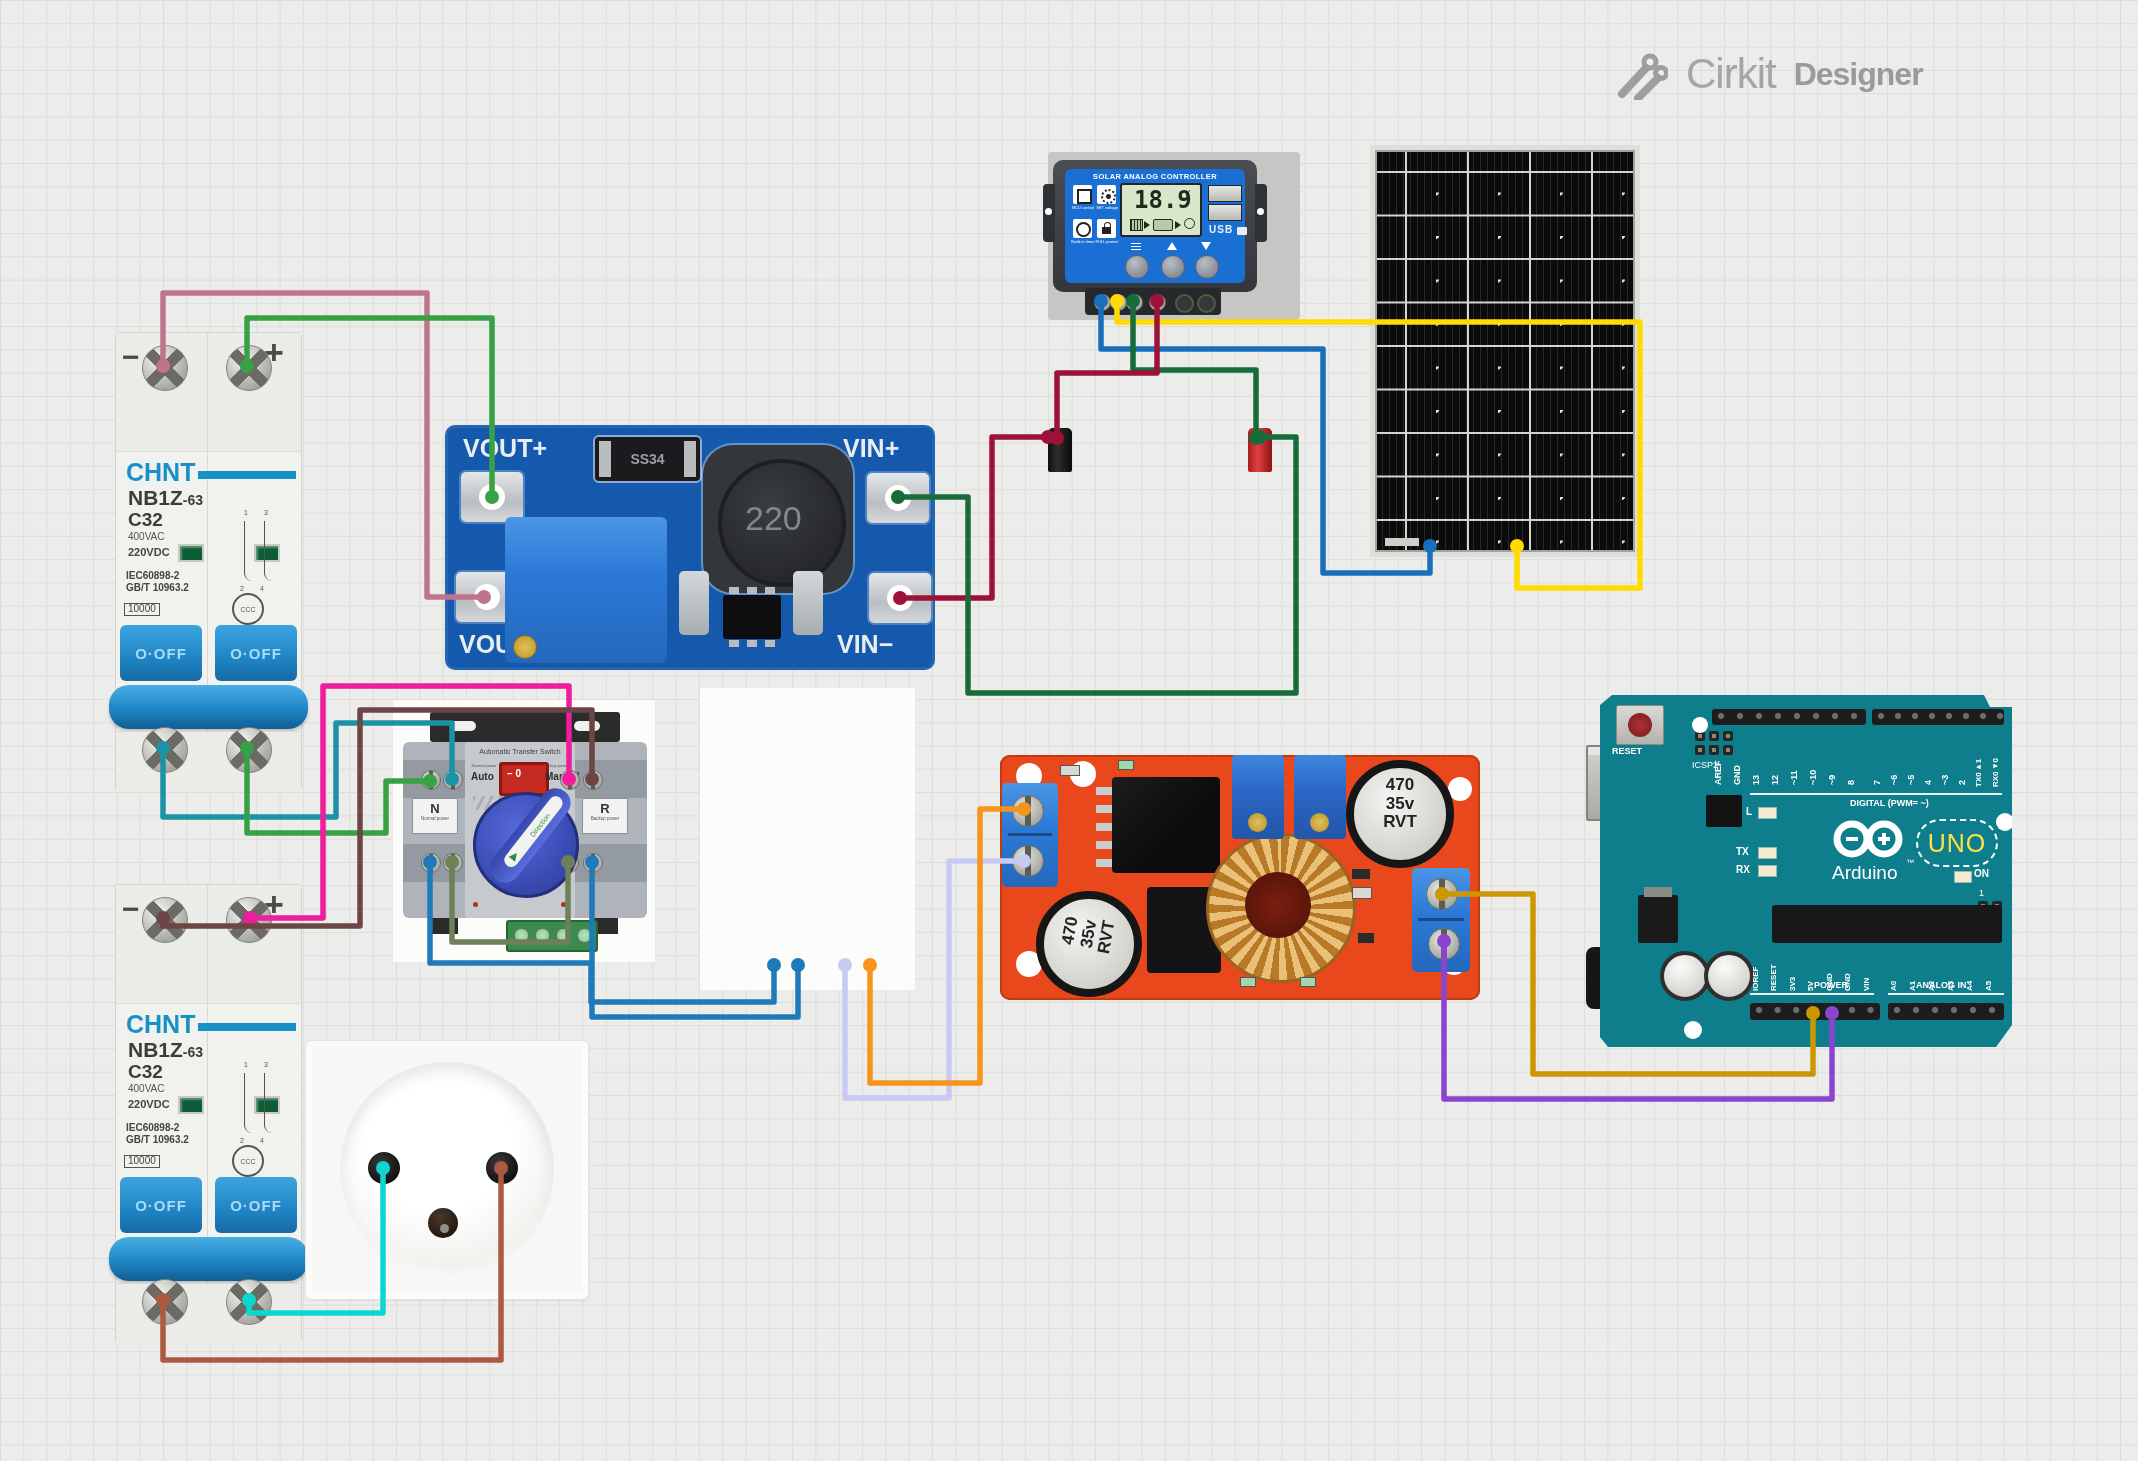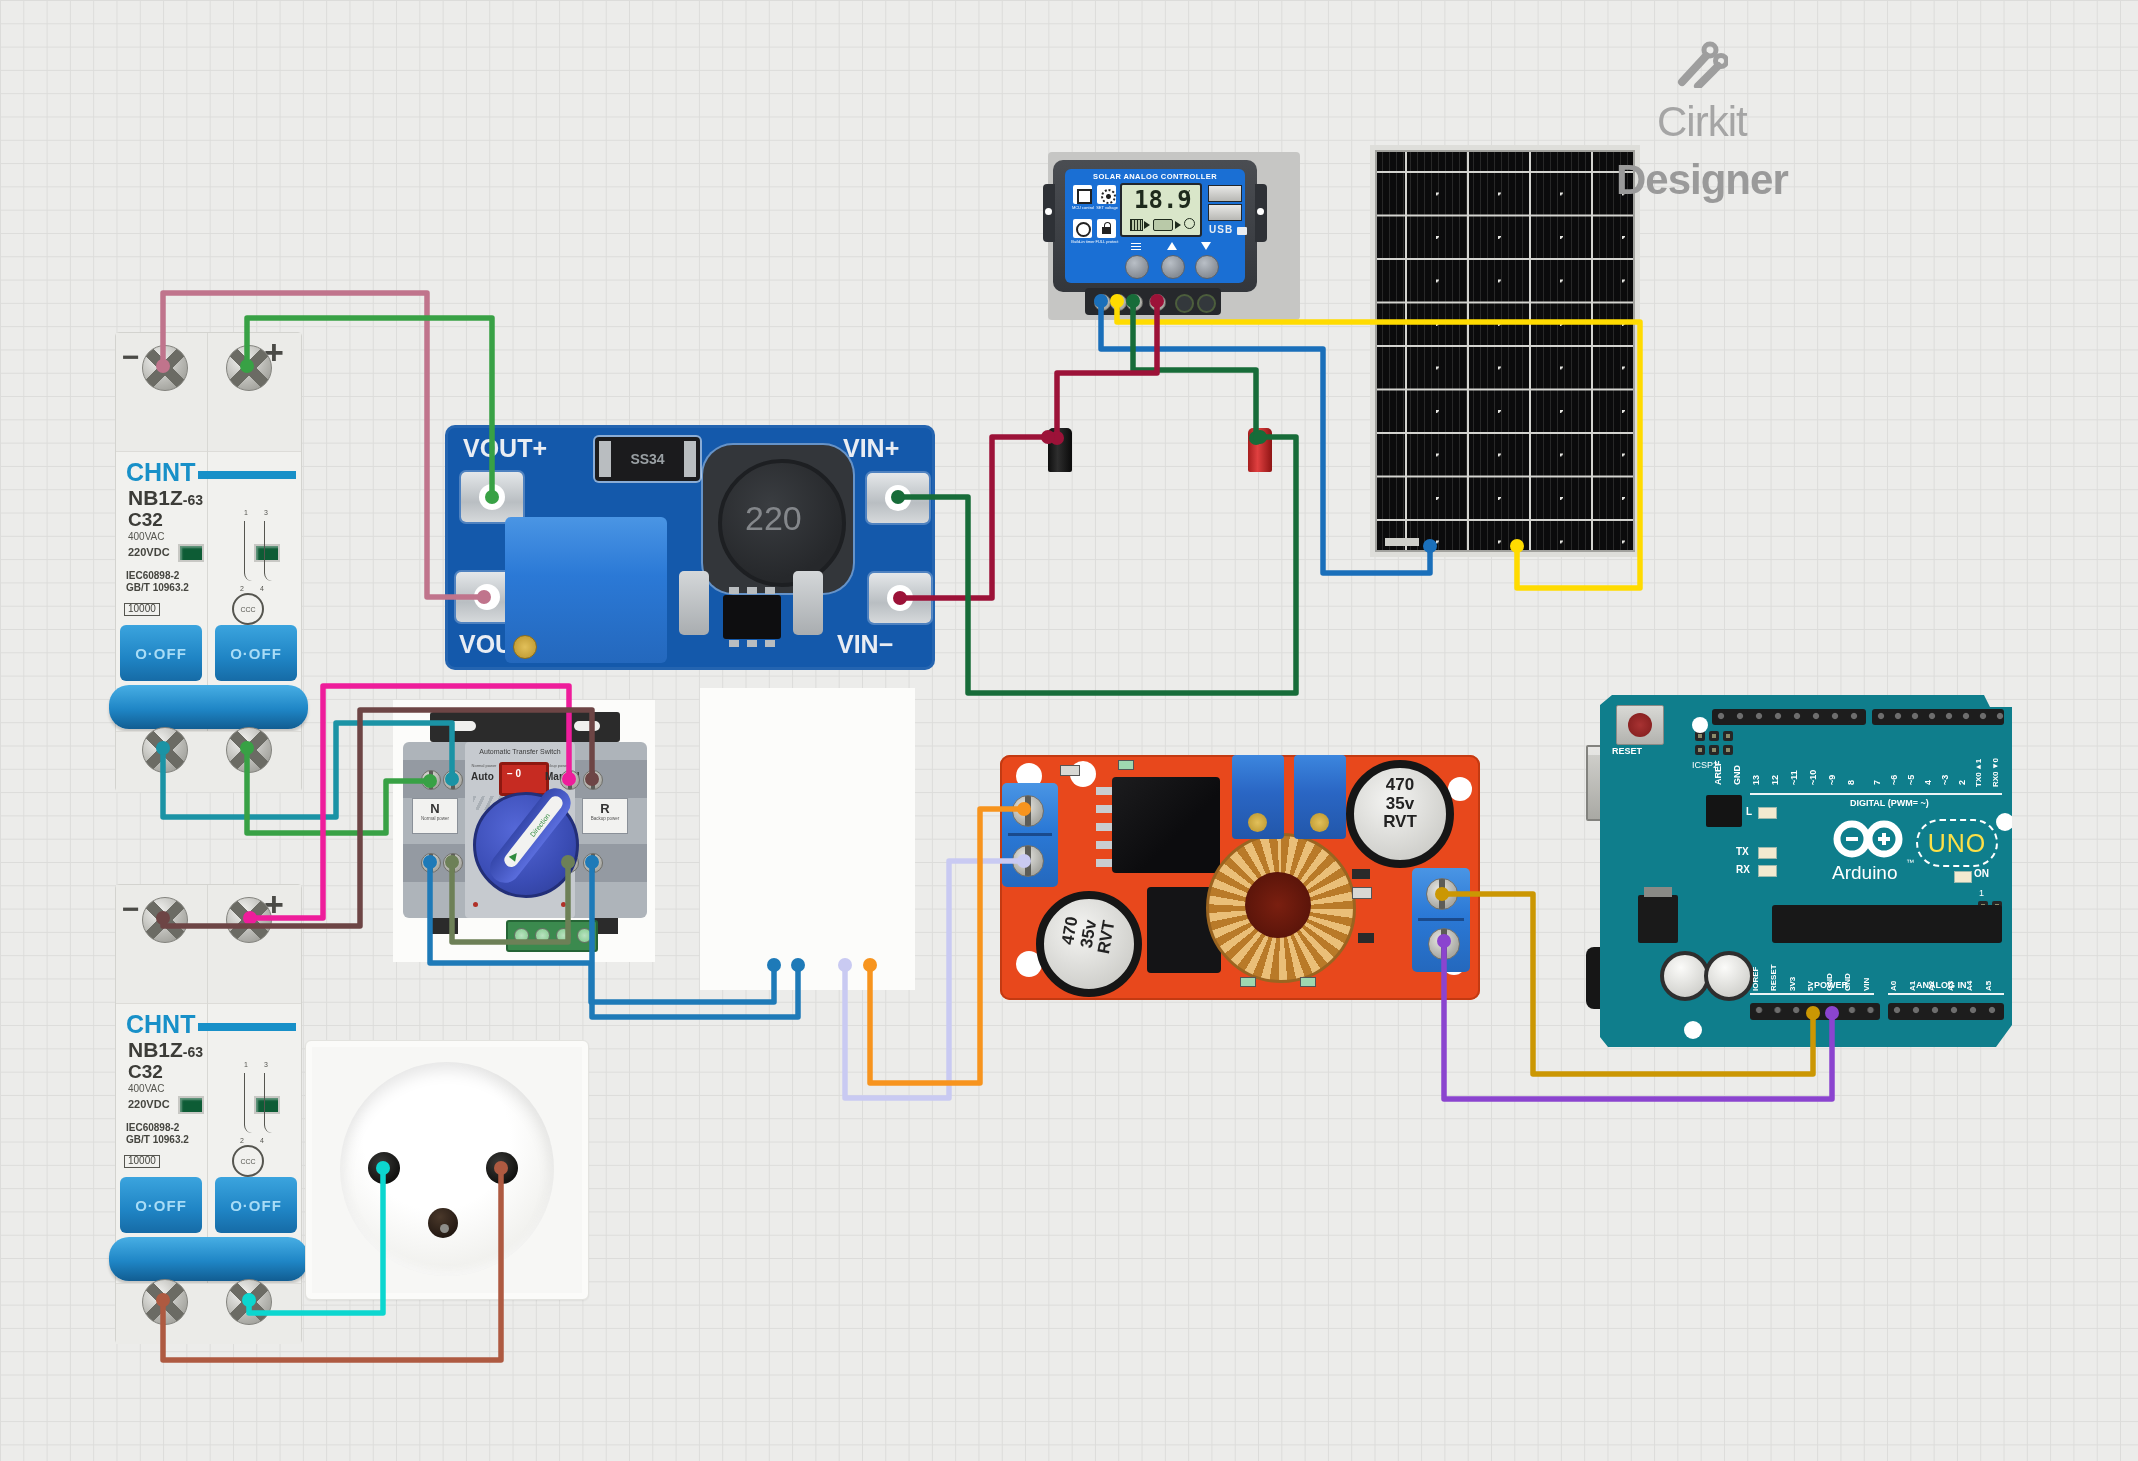--- a/index.html
+++ b/index.html
@@ -518,26 +518,26 @@
       <circle cx="1157" cy="301" r="7" fill="#9c1238"></circle>
       <circle cx="1057" cy="438" r="7" fill="#9c1238"></circle>
       <polyline points="900,598 992,598 992,437 1048,437" fill="none" stroke="#9c1238" stroke-width="5.5" stroke-linejoin="round" stroke-linecap="round"></polyline>
       <circle cx="900" cy="598" r="7" fill="#9c1238"></circle>
       <circle cx="1048" cy="437" r="7" fill="#9c1238"></circle>
       <polyline points="898,497 968,497 968,693 1296,693 1296,437 1260,437" fill="none" stroke="#176c39" stroke-width="5.5" stroke-linejoin="round" stroke-linecap="round"></polyline>
       <circle cx="898" cy="497" r="7" fill="#176c39"></circle>
       <circle cx="1260" cy="437" r="7" fill="#176c39"></circle>
     </svg>
 
-  <div class="a" style="left:1616px;top:36px;display:flex;align-items:center;gap:10px;flex-direction:column;">
+  <div class="a" style="left:1616px;top:48px;display:flex;align-items:center;gap:18px;">
     <svg width="52" height="52" viewBox="0 0 52 52">
       <g stroke="#9e9e9e" fill="none">
         <line x1="6" y1="46" x2="30" y2="20" stroke-width="8" stroke-linecap="round"></line>
         <circle cx="34" cy="14" r="6" stroke-width="5"></circle>
         <line x1="22" y1="50" x2="42" y2="30" stroke-width="8" stroke-linecap="round"></line>
         <circle cx="45" cy="25" r="5.5" stroke-width="5"></circle>
       </g>
     </svg>
     <span style="font-size:42px;color:#a5a5a5;font-weight:500;letter-spacing:-1px;">Cirkit</span>
-    <span style="font-size:42px;color:#9a9a9a;font-weight:bold;letter-spacing:-1px;">Designer</span>
+    <span style="font-size:32px;color:#9a9a9a;font-weight:bold;letter-spacing:-1px;">Designer</span>
   </div>
 
 </div>
 
 </body></html>

